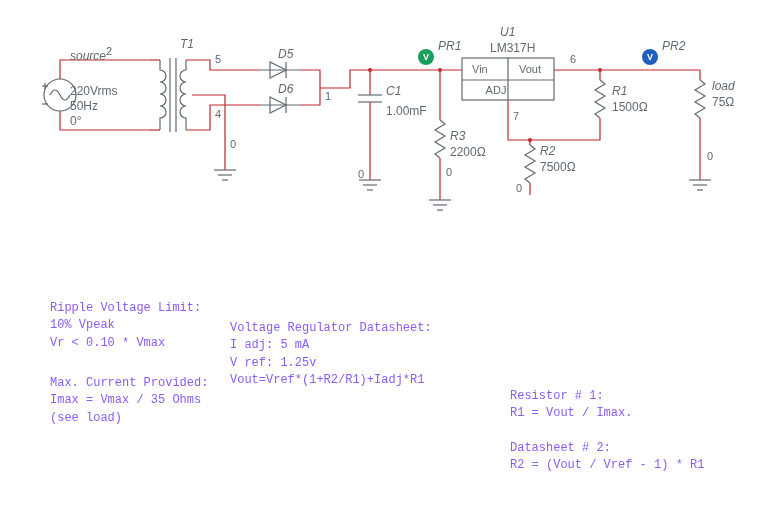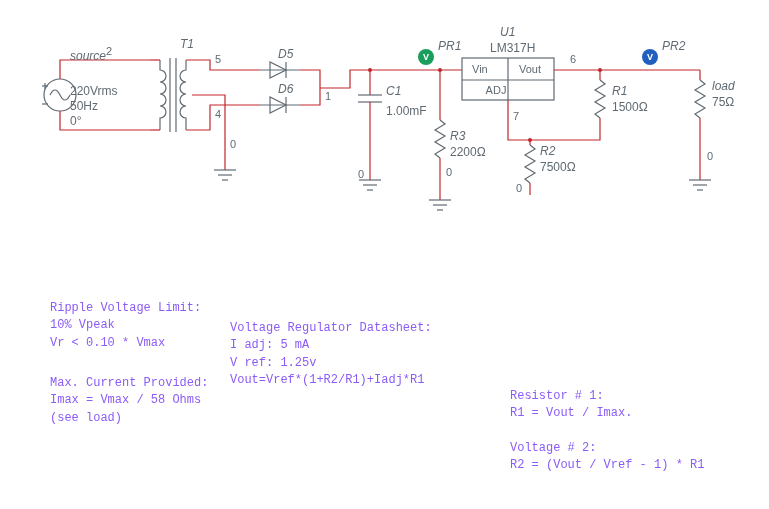--- a/index.html
+++ b/index.html
@@ -195,25 +195,25 @@
   <circle cx="440" cy="70" r="2" fill="#c1272d"></circle>
   <circle cx="600" cy="70" r="2" fill="#c1272d"></circle>
   <circle cx="530" cy="140" r="2" fill="#c1272d"></circle>
 </svg>
 
 <div class="notes" style="left:50px; top:300px;"><span>Ripple Voltage Limit:</span>
 <span>10% Vpeak</span>
 <span>Vr &lt; 0.10 * Vmax</span></div>
 
 <div class="notes" style="left:50px; top:375px;"><span>Max. Current Provided:</span>
-<span>Imax = Vmax / 58 Ohms</span>
+<span>Imax = Vmax / 35 Ohms</span>
 <span>(see load)</span></div>
 
 <div class="notes" style="left:230px; top:300px;margin-top:20px;"><span>Voltage Regulator Datasheet:</span>
 <span>I adj: 5 mA</span>
 <span>V ref: 1.25v</span>
 <span>Vout=Vref*(1+R2/R1)+Iadj*R1</span></div>
 
 <div class="notes" style="left:510px; top:388px;"><span>Resistor # 1:</span>
 <span>R1 = Vout / Imax.</span></div>
 
-<div class="notes" style="left:510px; top:440px;"><span>Voltage # 2:</span>
+<div class="notes" style="left:510px; top:440px;"><span>Datasheet # 2:</span>
 <span>R2 = (Vout / Vref - 1) * R1</span></div>
 
 </body></html>

